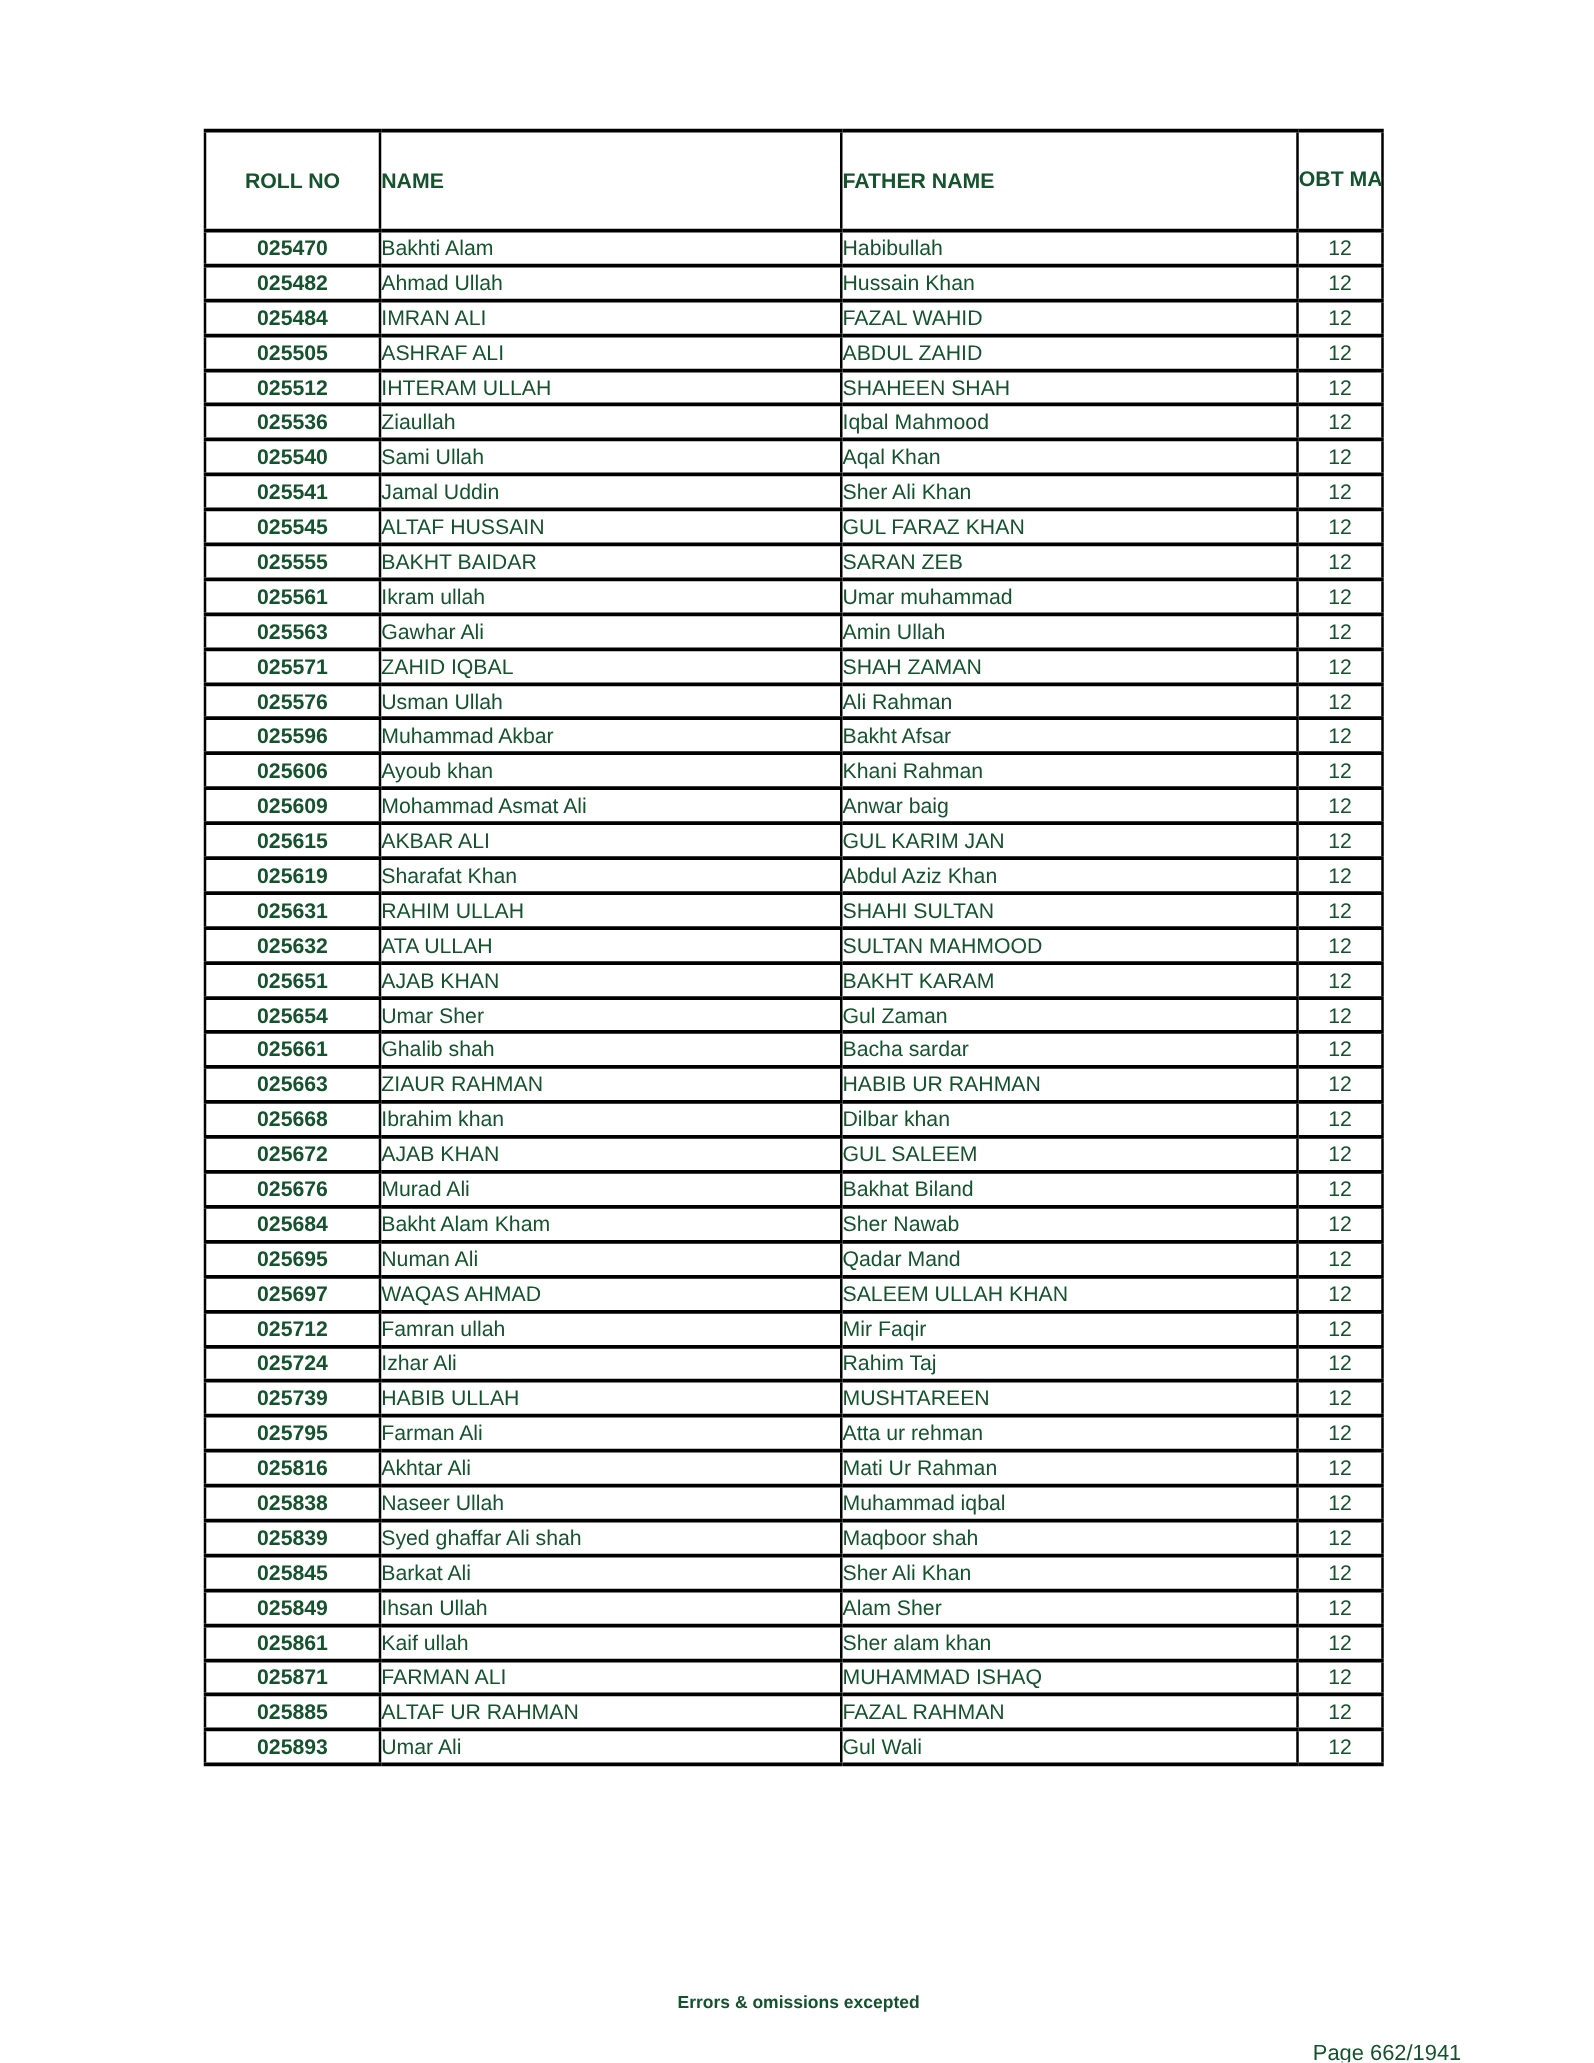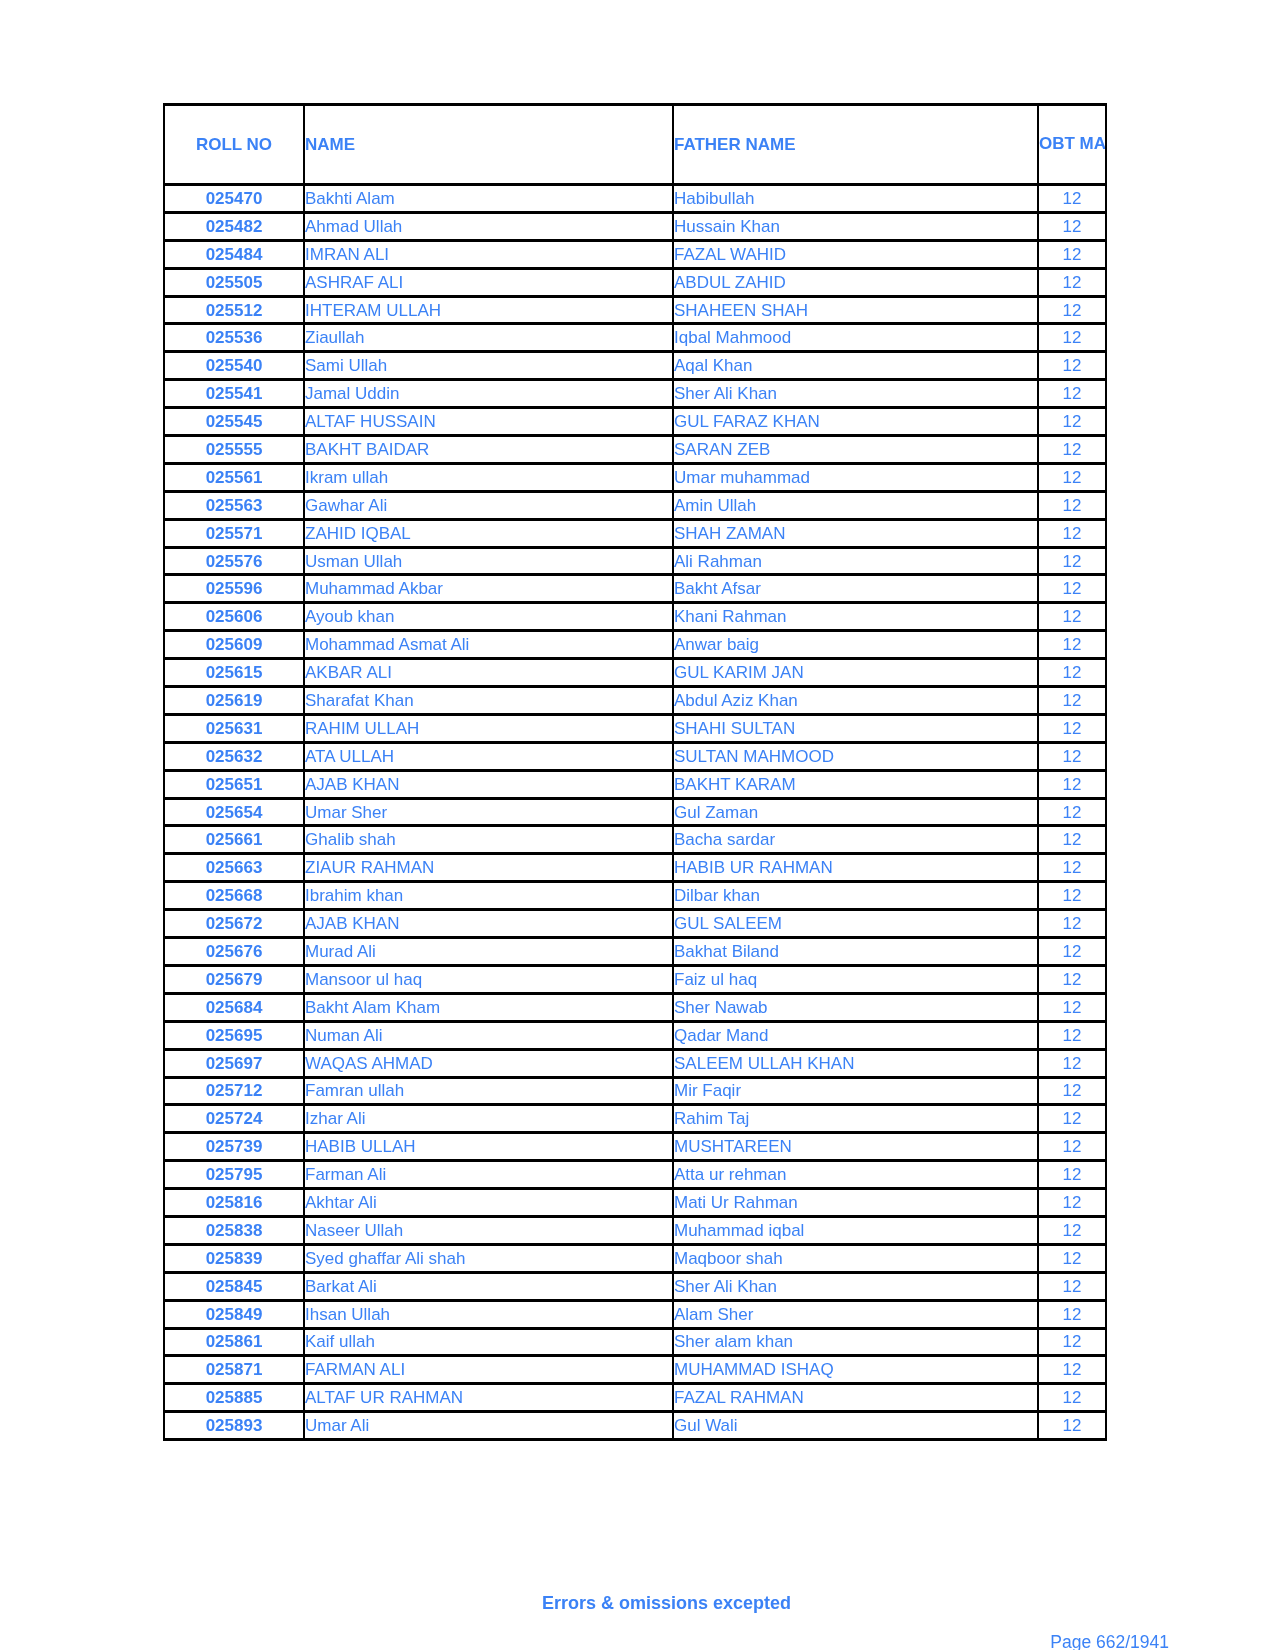--- a/index.html
+++ b/index.html
@@ -6,21 +6,21 @@
     margin: 0;
     padding: 0;
     background: #ffffff;
   }
   .page {
     position: relative;
     width: 1275px;
     height: 1650px;
     background: #ffffff;
     font-family: "Liberation Sans", sans-serif;
-    color: #3b82f6;
+    color: #14532d;
     overflow: hidden;
   }
   table.results {
     position: absolute;
     left: 163px;
     top: 103px;
     width: 942px;
     border-collapse: collapse;
     table-layout: fixed;
   }
@@ -61,21 +61,21 @@
   th.marks {
     white-space: normal;
     font-size: 16px;
     line-height: 1.35;
     padding: 0 2px;
   }
   .footer-note {
     position: absolute;
     left: 542px;
     top: 1593px;
-    font-size: 18px;
+    font-size: 14px;
     font-weight: bold;
   }
   .page-number {
     position: absolute;
     right: 106px;
     top: 1632px;
     font-size: 17.5px;
     font-weight: normal;
   }
 </style>
@@ -262,26 +262,20 @@
           <td class="father">GUL SALEEM</td>
           <td class="marks">12</td>
         </tr>
         <tr>
           <td class="roll">025676</td>
           <td class="name">Murad Ali</td>
           <td class="father">Bakhat Biland</td>
           <td class="marks">12</td>
         </tr>
         <tr>
-          <td class="roll">025679</td>
-          <td class="name">Mansoor ul haq</td>
-          <td class="father">Faiz ul haq</td>
-          <td class="marks">12</td>
-        </tr>
-        <tr>
           <td class="roll">025684</td>
           <td class="name">Bakht Alam Kham</td>
           <td class="father">Sher Nawab</td>
           <td class="marks">12</td>
         </tr>
         <tr>
           <td class="roll">025695</td>
           <td class="name">Numan Ali</td>
           <td class="father">Qadar Mand</td>
           <td class="marks">12</td>

